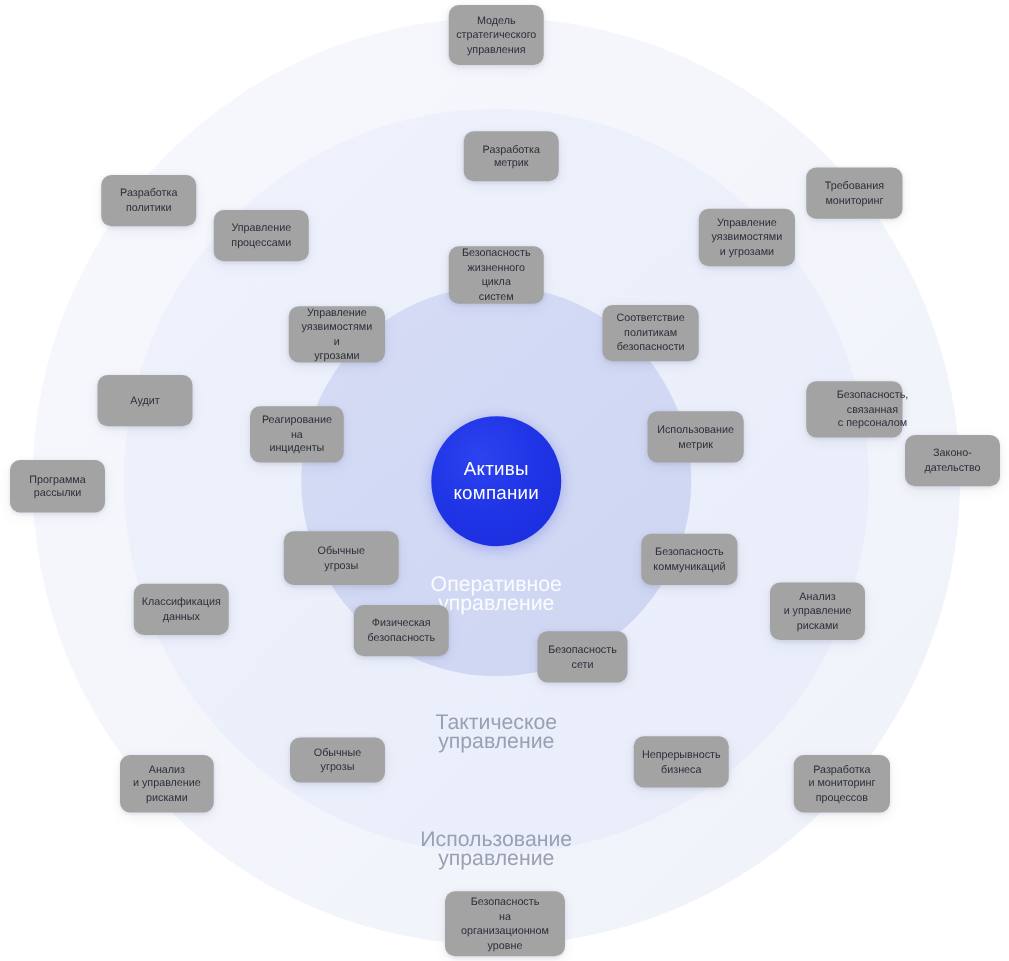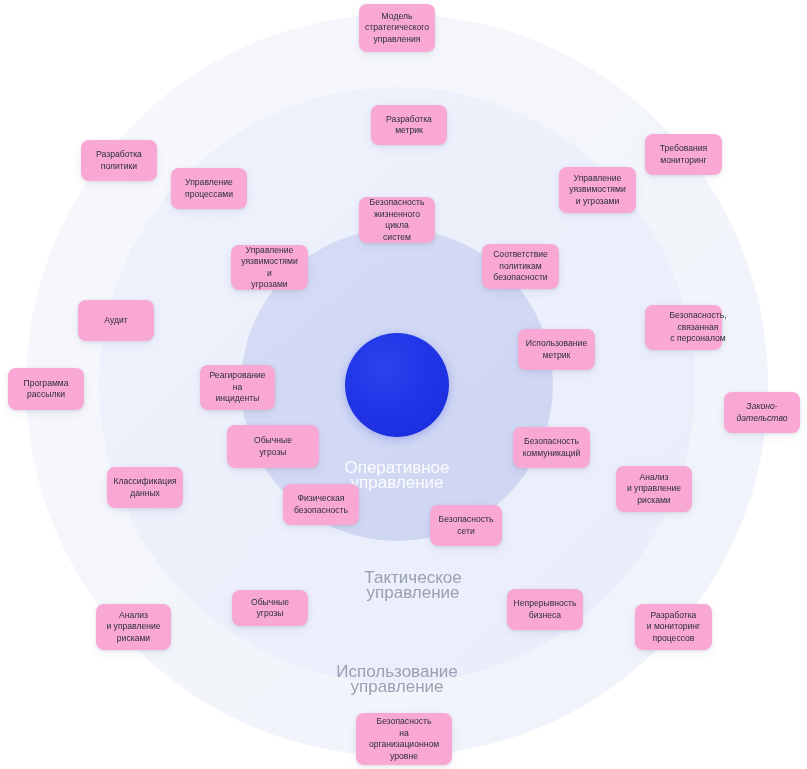--- a/index.html
+++ b/index.html
@@ -41,27 +41,27 @@
     letter-spacing:.2px;
     pointer-events:none;
   }
 
   .ring-label{
     position:absolute;transform:translate(-50%,-50%);
     text-align:center;font-size:17px;line-height:15px;
     white-space:pre-line;pointer-events:none;
   }
   #ring-label-operational{left:397px;top:475px;color:#ffffff;opacity:.92;}
-  #ring-label-tactical{left:397px;top:585px;color:#9aa0b4;margin-left:16px;}
+  #ring-label-tactical{left:397px;top:585px;color:#9aa0b4;}
   #ring-label-strategic{left:397px;top:679px;color:#9aa0b4;}
 
   
   .card{
     position:absolute;
-    background:#f9a8d4;
+    background:#a3a3a3;
     border-radius:8px;
     box-shadow:0 1px 3px rgba(40,50,100,.10),0 3px 10px rgba(40,50,100,.07);
     display:flex;align-items:center;justify-content:center;
     text-align:center;
     color:#2b2f3a;
     font-size:8.6px;line-height:11.5px;
     padding:6px 7px;
     box-sizing:border-box;
     white-space:pre-line;
   }
@@ -76,20 +76,22 @@
   <div class="ring" id="ring-inner"></div>
 
   <div class="ring-label" id="ring-label-strategic">Использование
 управление</div>
   <div class="ring-label" id="ring-label-tactical">Тактическое
 управление</div>
   <div class="ring-label" id="ring-label-operational">Оперативное
 управление</div>
 
   <div class="ring" id="center-circle"></div>
+  <div id="center-label">Активы
+компании</div>
 
   <div id="cards-layer">
       <div class="card" style="left: 359px; top: 4px; width: 76px; height: 48px;">Модель
 стратегического
 управления</div>
       <div class="card" style="left: 359px; top: 105px; width: 76px; height: 40px; margin-left: 12px;">Разработка метрик</div>
       <div class="card" style="left: 81px; top: 140px; width: 76px; height: 41px;">Разработка
 политики</div>
       <div class="card" style="left: 645px; top: 134px; width: 77px; height: 41px;">Требования
 мониторинг</div>
@@ -104,26 +106,26 @@
       <div class="card" style="left: 482px; top: 244px; width: 77px; height: 45px;">Соответствие
 политикам
 безопасности</div>
       <div class="card" style="left: 231px; top: 245px; width: 77px; height: 45px;">Управление
 уязвимостями и
 угрозами</div>
       <div class="card" style="left: 78px; top: 300px; width: 76px; height: 41px;">Аудит</div>
       <div class="card" style="left: 645px; top: 305px; width: 77px; height: 45px; padding-left: 36px;">Безопасность,
 связанная
 с персоналом</div>
-      <div class="card" style="left: 200px; top: 325px; width: 75px; height: 45px; margin-top: 40px;">Реагирование
+      <div class="card" style="left: 200px; top: 325px; width: 75px; height: 45px;">Реагирование
 на
 инциденты</div>
       <div class="card" style="left: 518px; top: 329px; width: 77px; height: 41px;">Использование
 метрик</div>
-      <div class="card" style="left: 724px; top: 392px; width: 76px; height: 41px; font-style: italic;">Законо-
+      <div class="card" style="left: 724px; top: 348px; width: 76px; height: 41px;">Законо-
 дательство</div>
       <div class="card" style="left: 8px; top: 368px; width: 76px; height: 42px;">Программа
 рассылки</div>
       <div class="card" style="left: 207px; top: 425px; width: 92px; height: 43px; margin-left: 20px;">Обычные
 угрозы</div>
       <div class="card" style="left: 513px; top: 427px; width: 77px; height: 41px;">Безопасность
 коммуникаций</div>
       <div class="card" style="left: 107px; top: 467px; width: 76px; height: 41px;">Классификация
 данных</div>
       <div class="card" style="left: 616px; top: 466px; width: 76px; height: 46px;">Анализ

